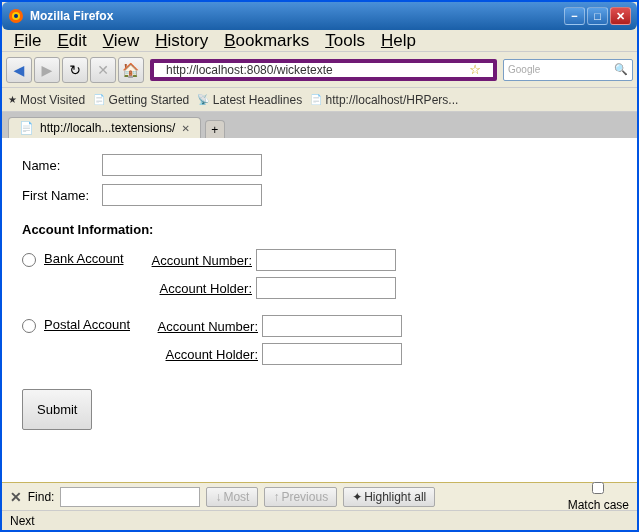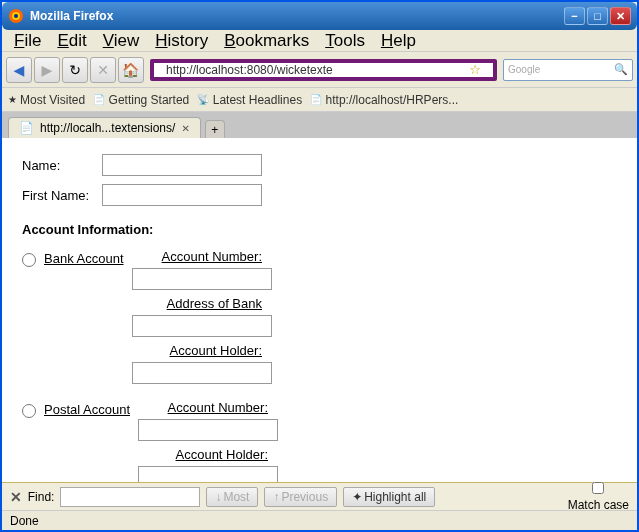--- a/index.html
+++ b/index.html
@@ -48,21 +48,21 @@
 
     .form-row { display: flex; align-items: center; margin-bottom: 8px; }
     .form-label { font-size: 13px; min-width: 80px; }
     .form-input { height: 22px; border: 1px solid #999; padding: 2px 4px; font-size: 12px; width: 160px; }
 
     .section-title { font-weight: bold; font-size: 13px; margin: 16px 0 12px 0; }
     .account-group { display: flex; align-items: flex-start; gap: 8px; margin-bottom: 16px; text-decoration: underline; }
     .radio-col { display: flex; align-items: flex-start; padding-top: 4px; }
     .radio-label { min-width: 80px; font-size: 13px; margin-top: 2px; }
     .account-fields { display: flex; flex-direction: column; gap: 6px; }
-    .field-row { display: flex; align-items: center; gap: 4px; flex-direction: column; }
+    .field-row { display: flex; align-items: center; gap: 4px; }
     .field-label { font-size: 13px; min-width: 120px; text-align: right; }
     .field-input { height: 22px; border: 1px solid #999; padding: 2px 4px; font-size: 12px; width: 140px; }
 
     .submit-btn { margin-top: 8px; padding: 12px 14px; border: 1px solid #888; background: linear-gradient(to bottom, #f5f5f5, #ddd); cursor: pointer; font-size: 13px; border-radius: 2px; }
 
     
     .find-bar { height: 28px; background: #f0eddc; border-top: 1px solid #c8b560; display: flex; align-items: center; padding: 0 8px; gap: 6px; flex-shrink: 0; font-size: 12px; }
     .find-close { color: #555; cursor: pointer; font-size: 14px; font-weight: bold; }
     .find-label { font-weight: normal; font-size: 12px; }
     .find-input { height: 20px; border: 1px solid #aaa; padding: 0 4px; font-size: 12px; width: 140px; }
@@ -167,24 +167,20 @@
 
     
     <div class="account-group">
       <div class="radio-col">
         <input type="radio" name="account_type" style="">
       </div>
       <div class="radio-label">Bank Account</div>
       <div class="account-fields">
         <div class="field-row">
           <span class="field-label">Account Number:</span>
-          <input class="field-input" type="text" style="">
-        </div>
-        <div class="field-row">
-          <span class="field-label">Address of Bank</span>
           <input class="field-input" type="text" style="">
         </div>
         <div class="field-row">
           <span class="field-label">Account Holder:</span>
           <input class="field-input" type="text" style="">
         </div>
       </div>
     </div>
 
     
@@ -226,16 +222,16 @@
       <span>Highlight all</span>
     </button>
     <span class="find-separator"></span>
     <label class="match-case">
       <input type="checkbox" style="">
       <span>Match case</span>
     </label>
   </div>
 
   <div class="status-bar">
-    <span>Done</span>
+    <span>Next</span>
   </div>
 
 </div>
 
 </body></html>

